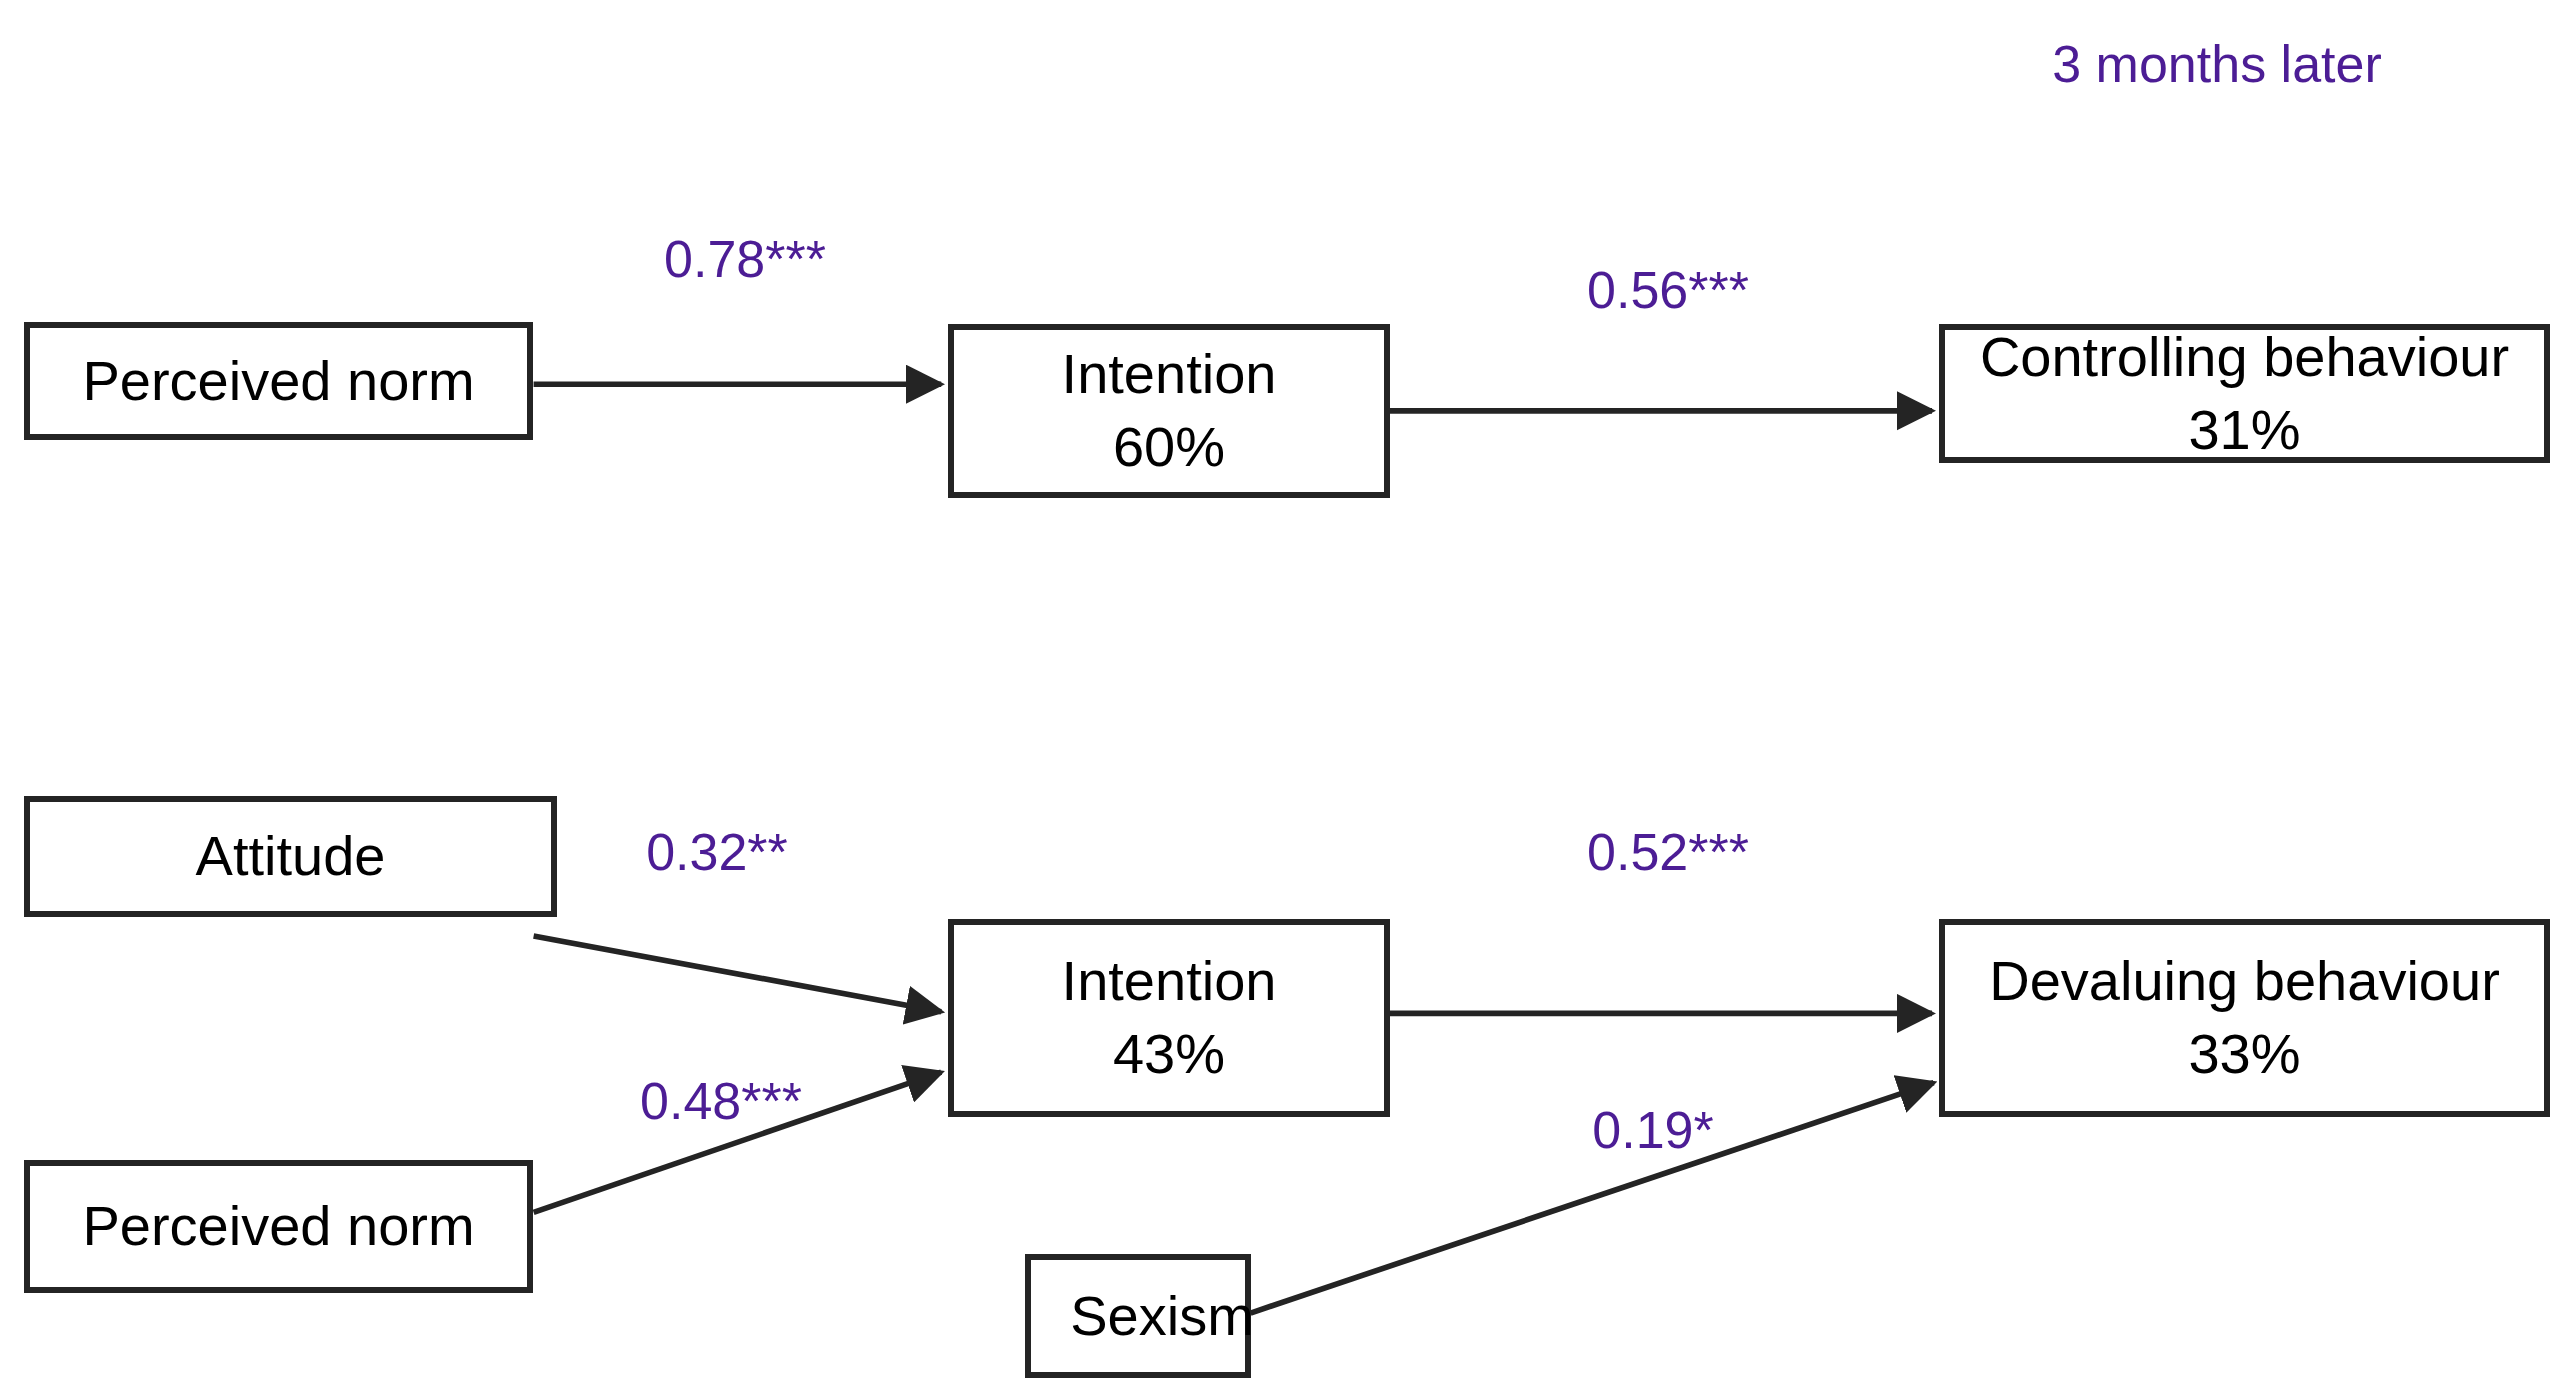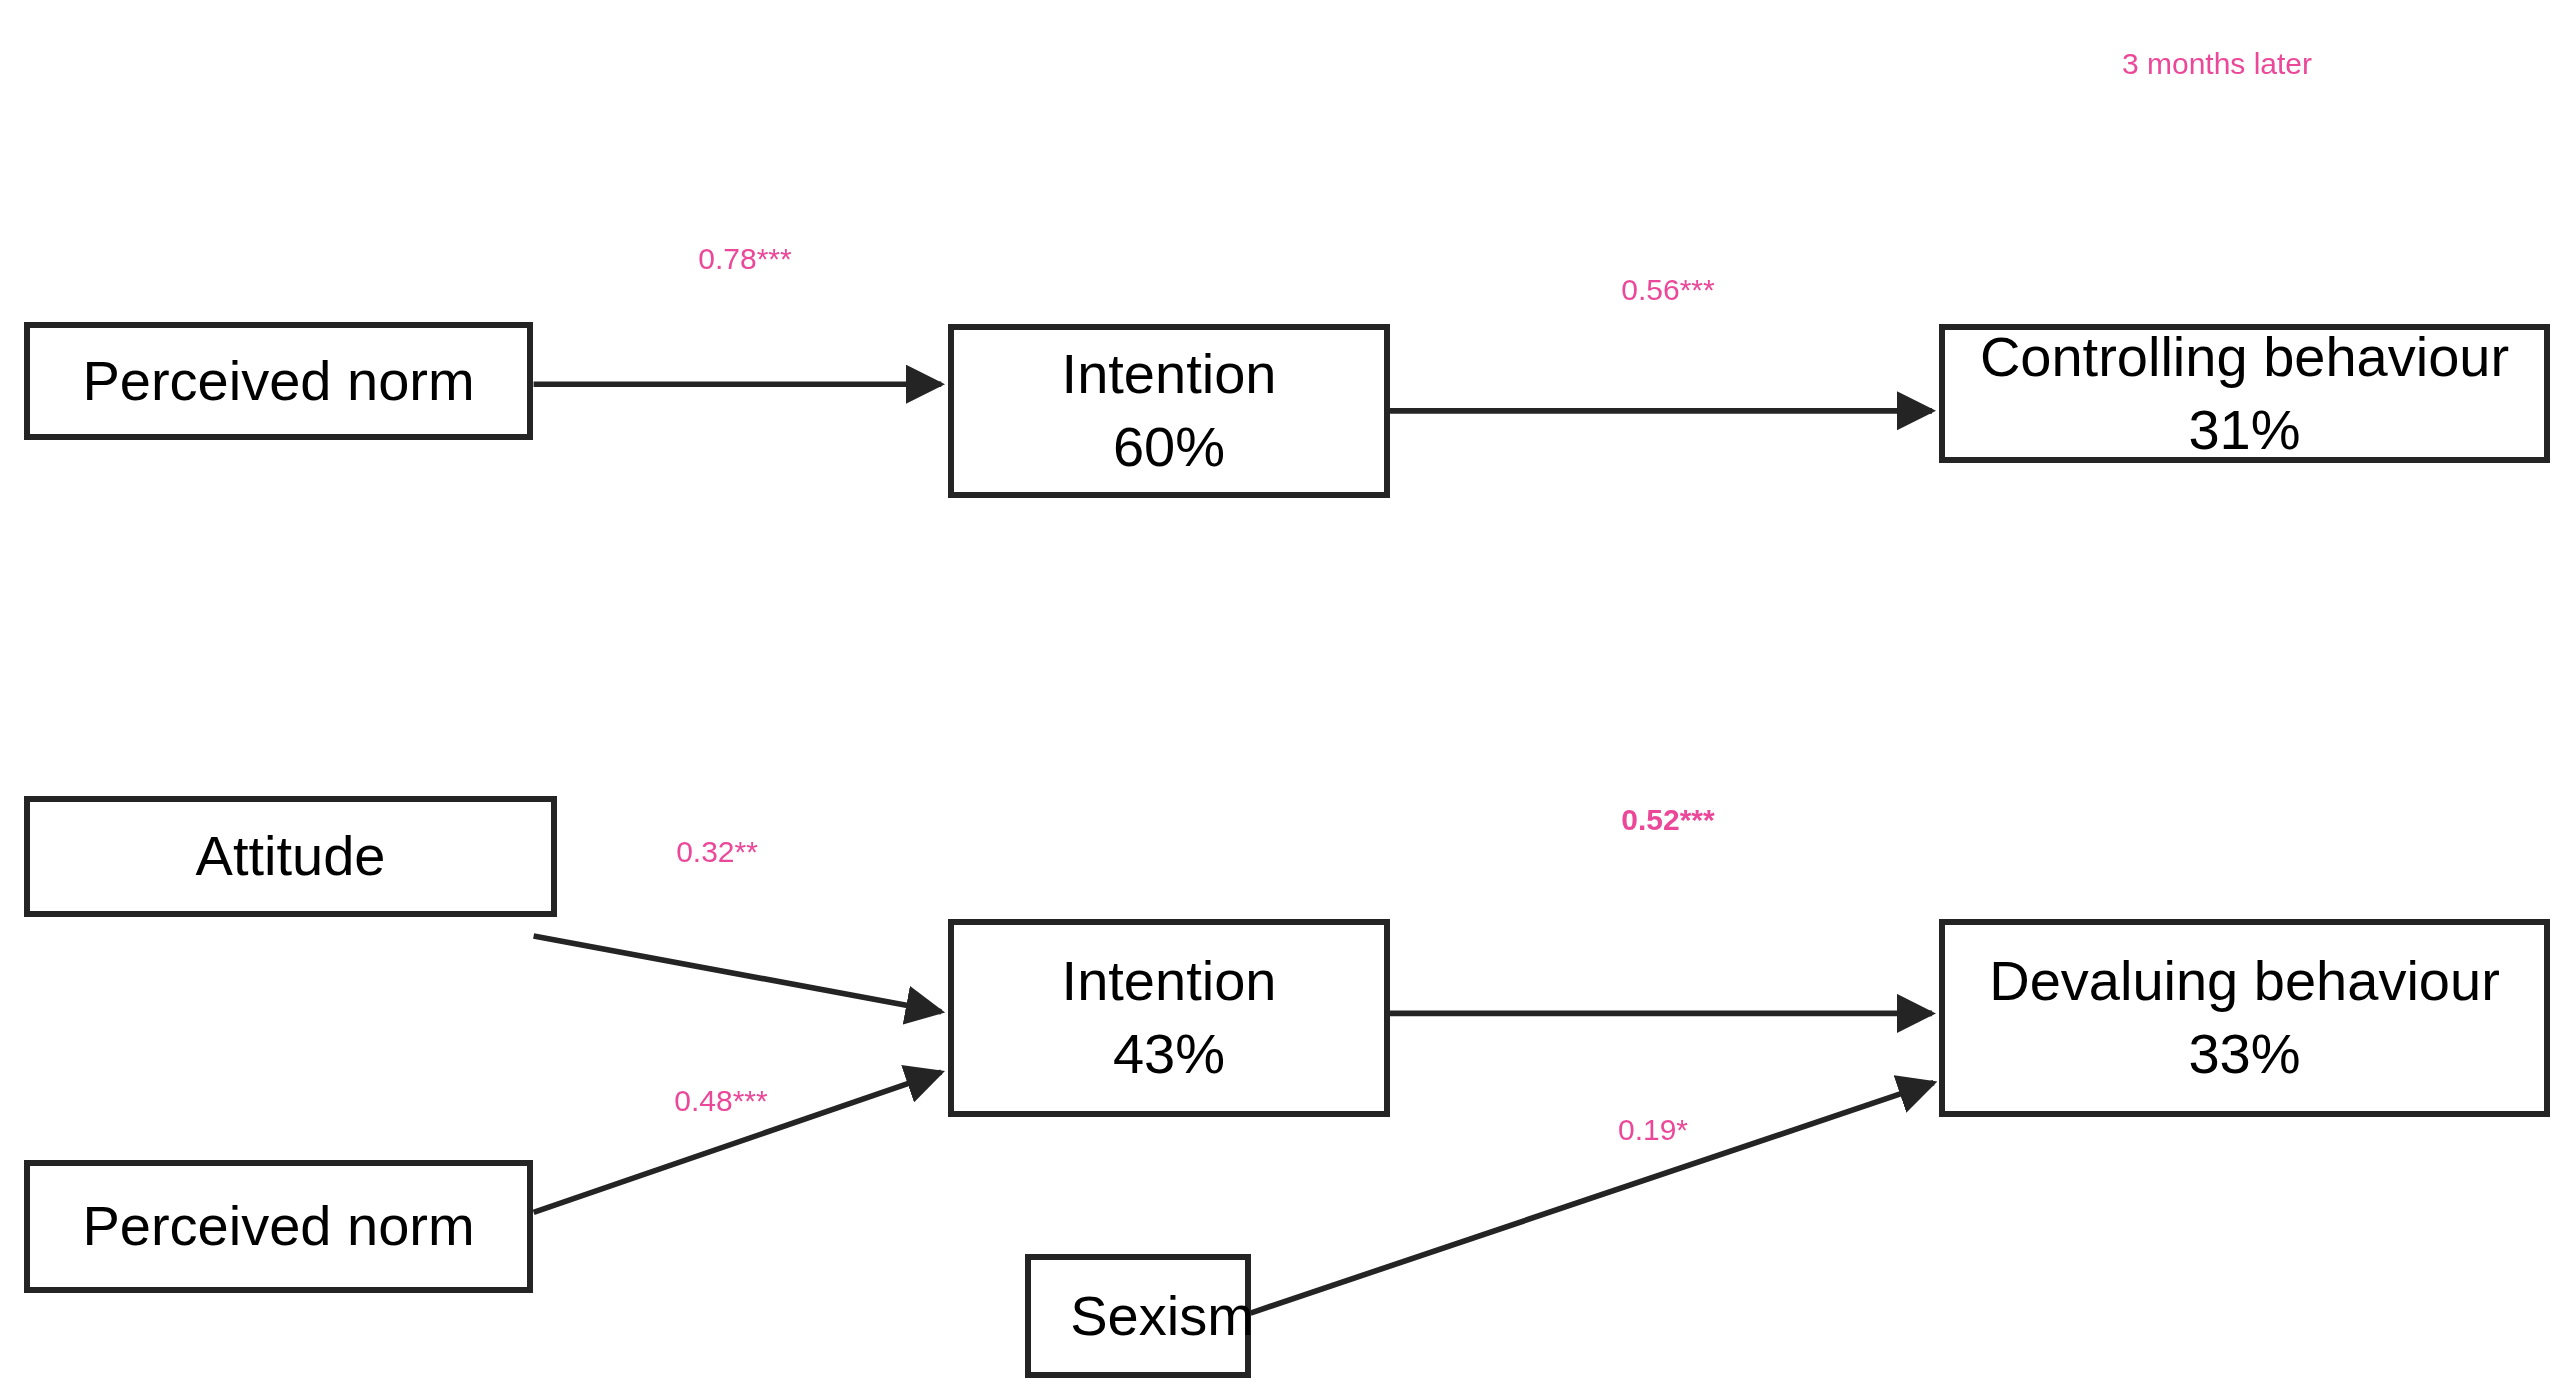--- a/index.html
+++ b/index.html
@@ -23,22 +23,22 @@
     align-items: center;
     justify-content: center;
     text-align: center;
     font-size: 56px;
     line-height: 1.3;
     color: #000000;
   }
   .edge-label, .annotation {
     position: absolute;
     transform: translate(-50%, -50%);
-    font-size: 30px;
-    color: #ec4899;
+    font-size: 52px;
+    color: #4c1d95;
     white-space: nowrap;
   }
 </style>
 </head>
 <body>
 
 <div class="canvas">
 
   <svg class="edges" width="2576" height="1392" viewBox="0 0 3197 1728">
     <defs>
@@ -87,19 +87,19 @@
   </div>
 
   <div class="node" style="left:1025px; top:1254px; width:226px; height:124px;padding-left:48px;">
     <div>Sexism</div>
   </div>
 
   <div class="edge-label" style="left:745px;  top:259px;">0.78***</div>
   <div class="edge-label" style="left:1668px; top:290px;">0.56***</div>
   <div class="edge-label" style="left:717px;  top:852px;">0.32**</div>
   <div class="edge-label" style="left:721px;  top:1101px;">0.48***</div>
-  <div class="edge-label" style="left:1668px; top:820px;font-weight:bold;">0.52***</div>
+  <div class="edge-label" style="left:1668px; top:852px;">0.52***</div>
   <div class="edge-label" style="left:1653px; top:1130px;">0.19*</div>
 
   <div class="annotation" style="left:2217px; top:64px;">3 months later</div>
 
 </div>
 
 
 </body></html>

